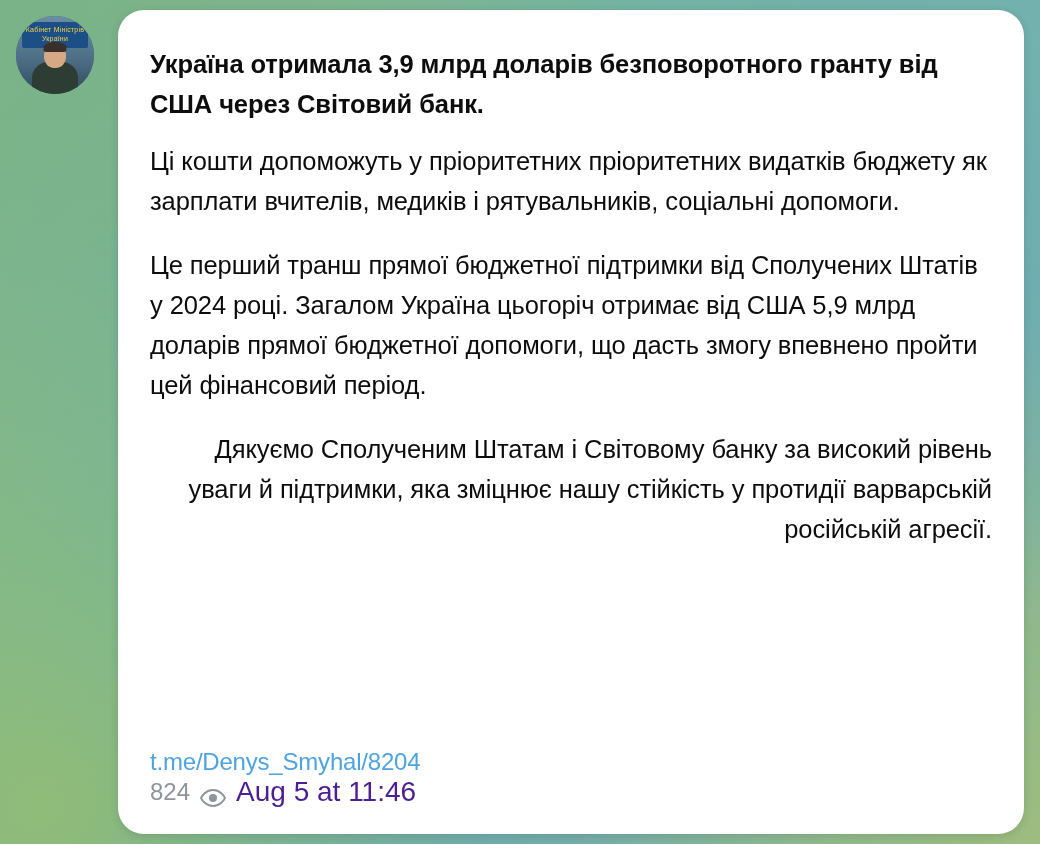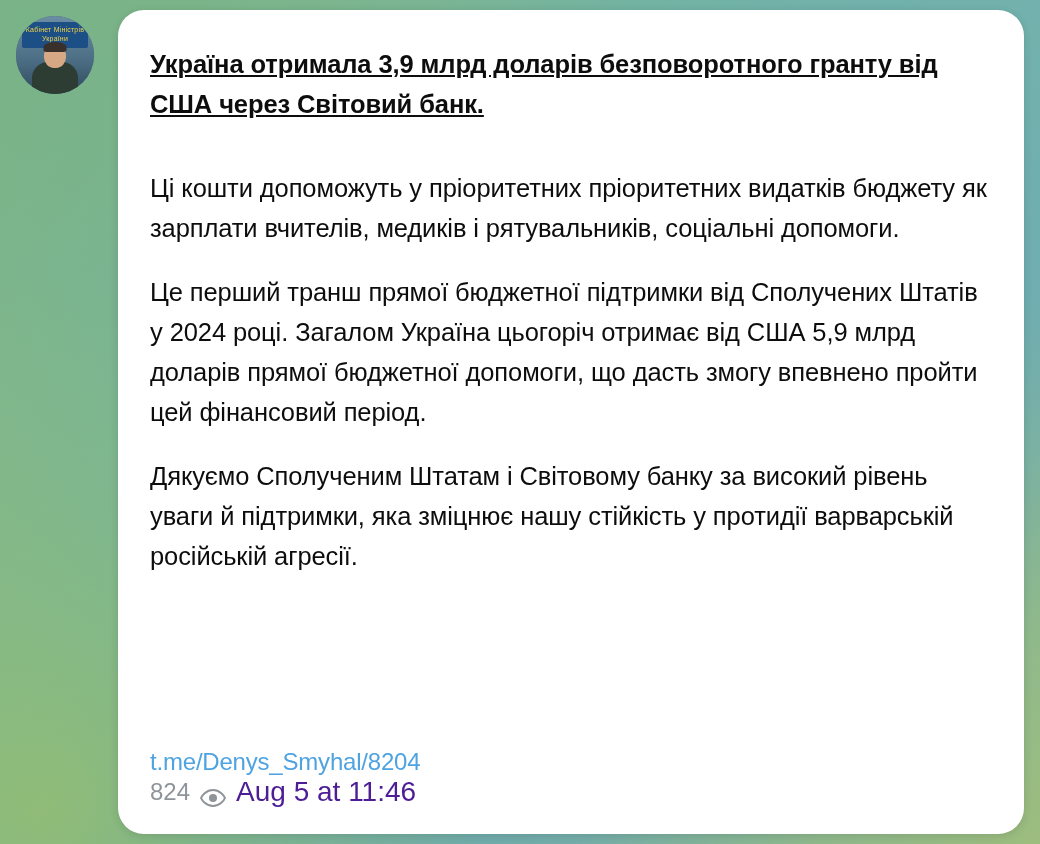--- a/index.html
+++ b/index.html
@@ -151,25 +151,25 @@
     font-size: 25.5px;
     line-height: 40px;
     color: #0d0d0d;
     letter-spacing: -0.1px;
   }
   .para {
     margin: 0 0 24px 0;
   }
   .para.lead {
     font-weight: bold;
-    margin-bottom: 44px;
-    text-decoration: underline;
+    margin-bottom: 17px;
   }
   .para:last-child {
     margin-bottom: 0;
+    text-align: right;
   }
 
   .footer {
     position: absolute;
     left: 32px;
     right: 32px;
     bottom: 26px;
     display: flex;
     align-items: flex-start;
     justify-content: space-between;

